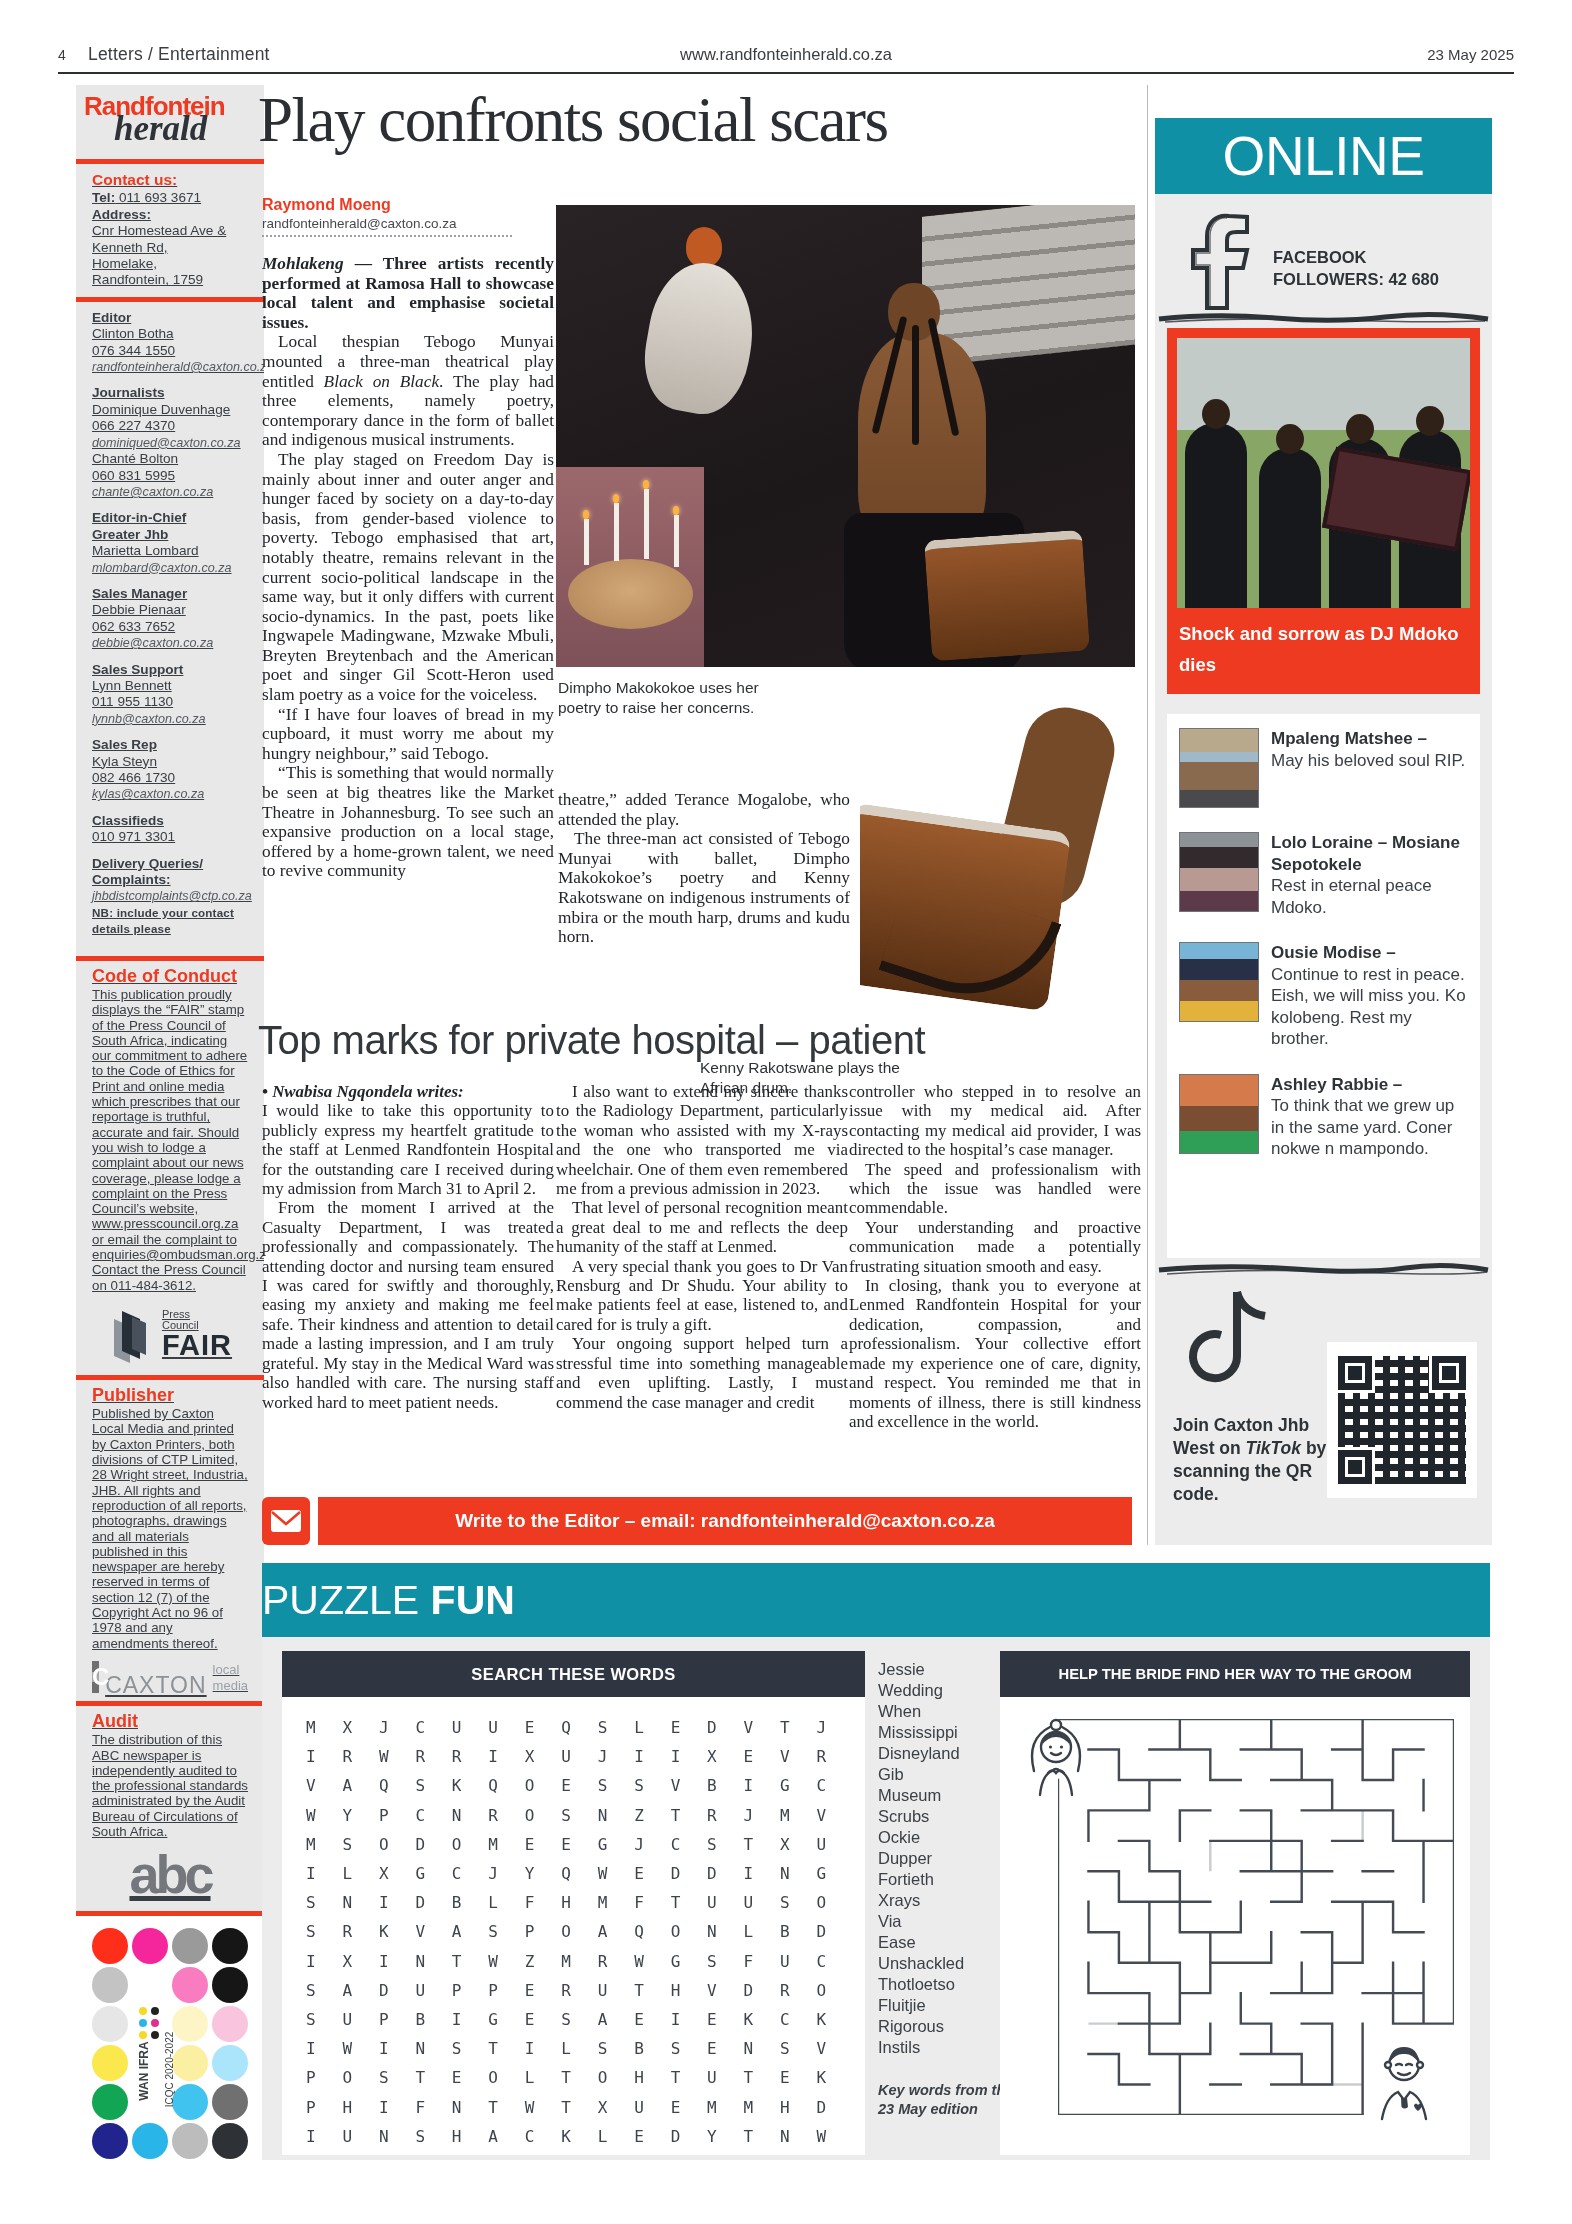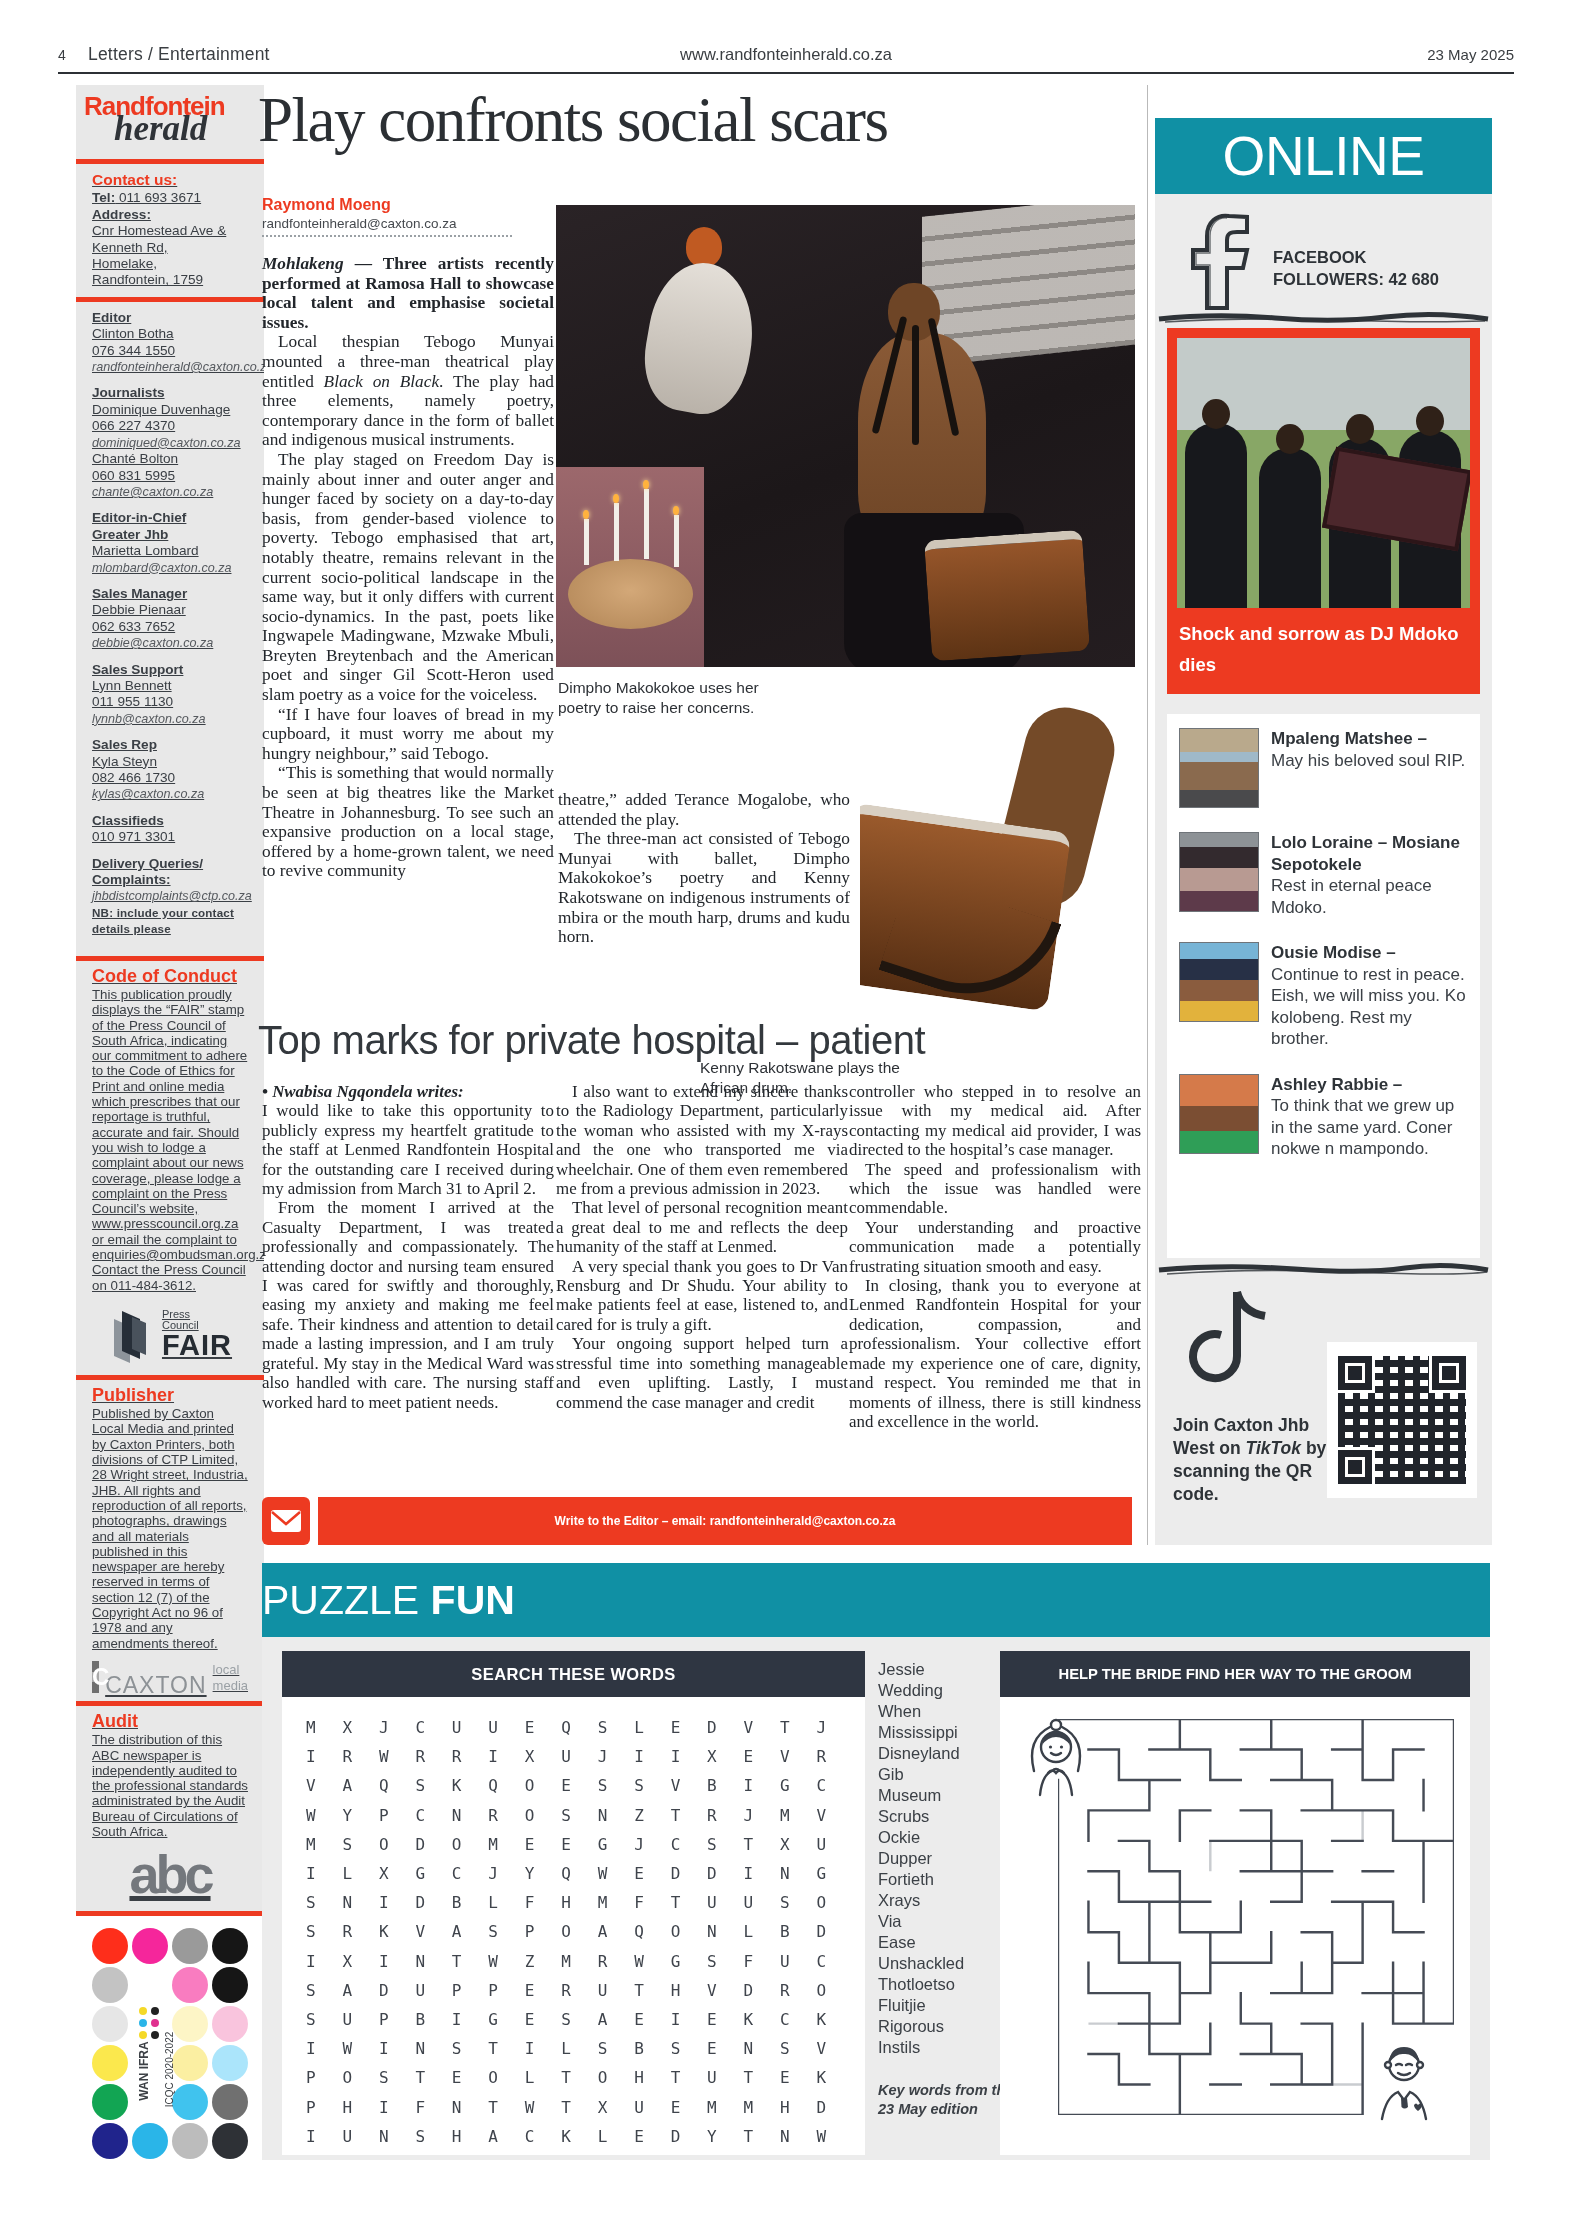--- a/index.html
+++ b/index.html
@@ -88,21 +88,21 @@
   
   .headline2{position:absolute;left:258px;top:1018px;width:900px;font-size:40px;letter-spacing:-.5px;color:#33383d;}
   #a2col1{position:absolute;left:262px;top:1082px;width:292px;}
   #a2col2{position:absolute;left:556px;top:1082px;width:292px;}
   #a2col3{position:absolute;left:849px;top:1082px;width:292px;}
   .serif2{font-family:"Liberation Serif",serif;font-size:16.9px;line-height:19.4px;color:#22262b;text-align:justify;}
   .serif2 p{margin:0;}
   .lead-in{font-weight:bold;font-style:italic;}
   
   #env-box{position:absolute;left:262px;top:1497px;width:48px;height:48px;background:#ed3a21;border-radius:6px;}
-  #editor-bar{position:absolute;left:318px;top:1497px;width:814px;height:48px;background:#ed3a21;color:#fff;font-weight:bold;font-size:12px;text-align:center;line-height:48px;}
+  #editor-bar{position:absolute;left:318px;top:1497px;width:814px;height:48px;background:#ed3a21;color:#fff;font-weight:bold;font-size:19px;text-align:center;line-height:48px;}
   
   #buzz-head{position:absolute;left:1155px;top:118px;width:337px;height:76px;background:#1090a4;color:#fff;text-align:center;line-height:76px;font-size:55px;letter-spacing:-.5px;}
   #buzz-head .lt{font-weight:300;}
   #buzz-head .bd{font-weight:bold;}
   #buzz-body{position:absolute;left:1155px;top:194px;width:337px;height:1351px;background:#ececec;}
   .fb-icon{position:absolute;left:14px;top:14px;}
   .fb-text{position:absolute;left:118px;top:52px;font-weight:bold;font-size:16.5px;line-height:22px;color:#2e3338;}
   .sketch1{position:absolute;left:0;top:116px;}
   .sketch2{position:absolute;left:0;top:1068px;}
   .buzz-card{position:absolute;left:12px;top:134px;width:313px;background:#ed3a21;}

